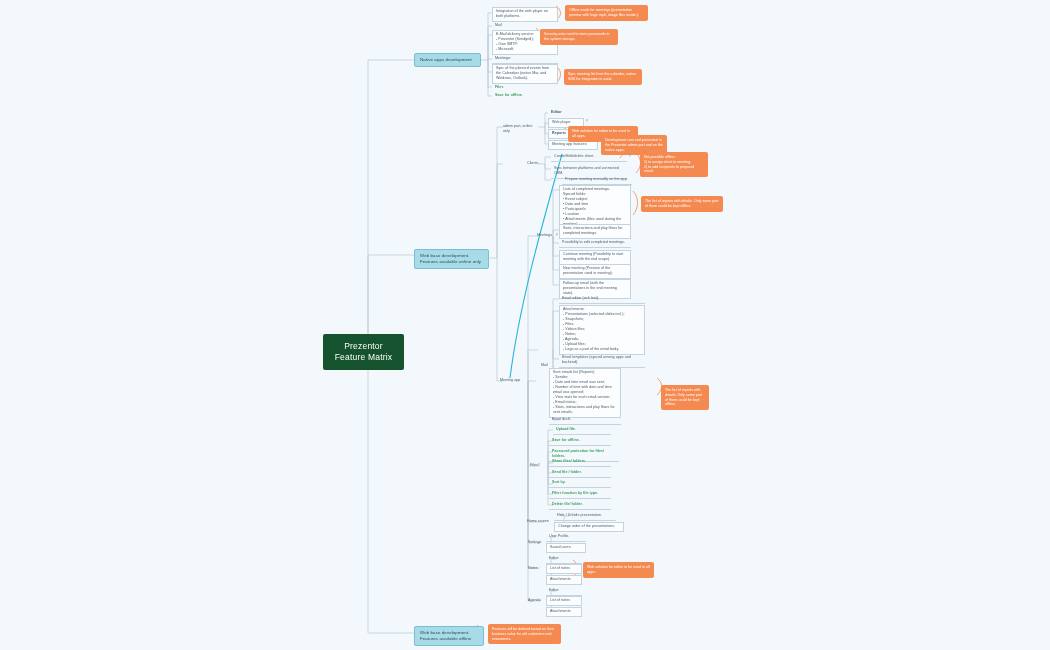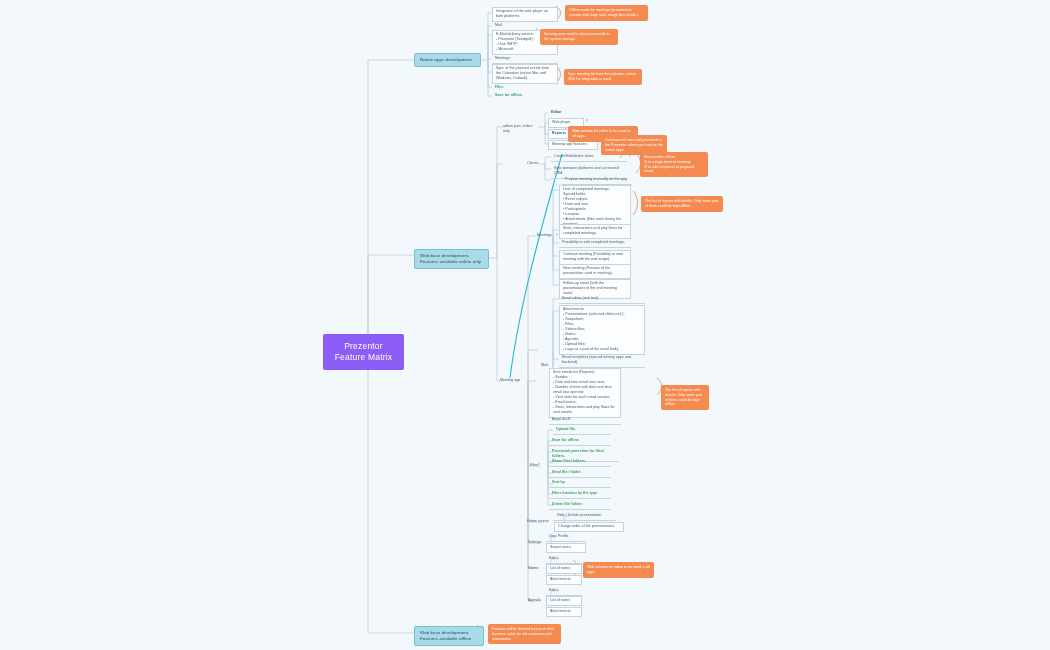--- a/index.html
+++ b/index.html
@@ -10,21 +10,21 @@
     overflow:hidden;
     position:relative;
   }
   #canvas{position:absolute;left:0;top:0;width:1050px;height:650px;}
   svg.links{position:absolute;left:0;top:0;width:1050px;height:650px;pointer-events:none;}
 
   .node{position:absolute;box-sizing:border-box;}
 
   
   .root{
-    background:#8b5cf6;
+    background:#14532d;
     color:#ffffff;
     border:1px solid #3d5madd;
     border-radius:2px;
     font-size:8.5px;
     line-height:11px;
     text-align:center;
     padding:7px 6px;
     letter-spacing:.2px;
   }
 

